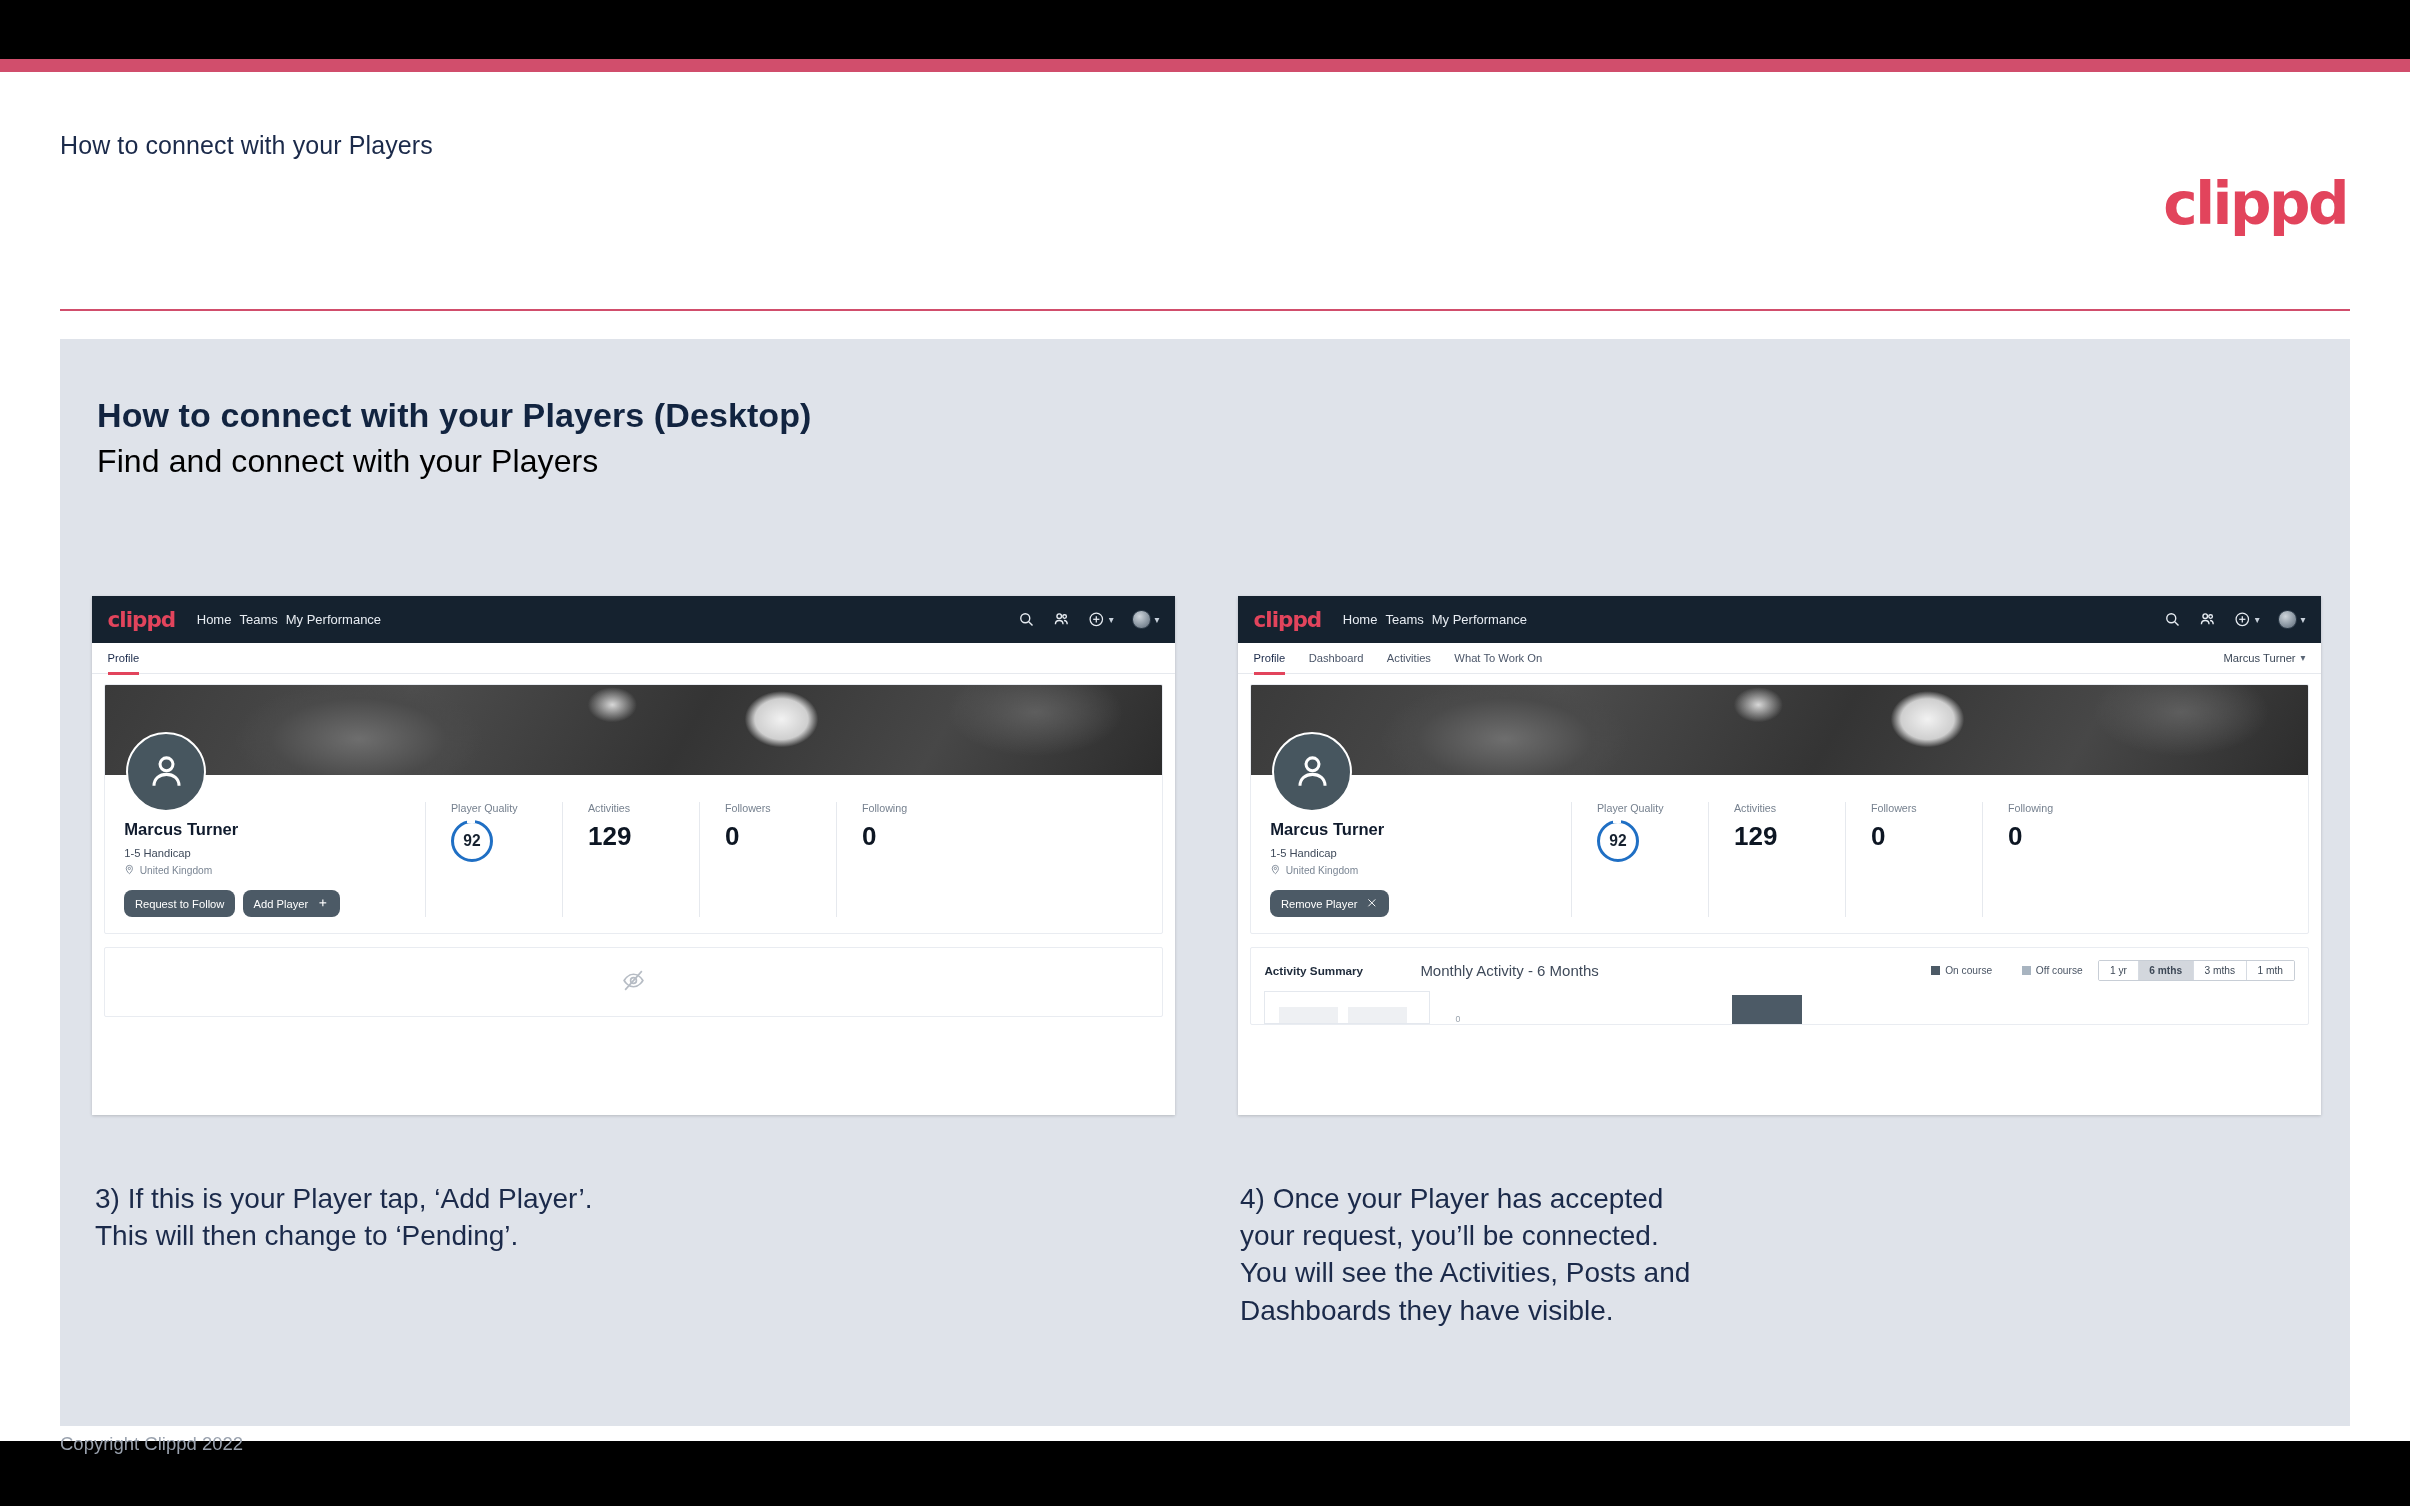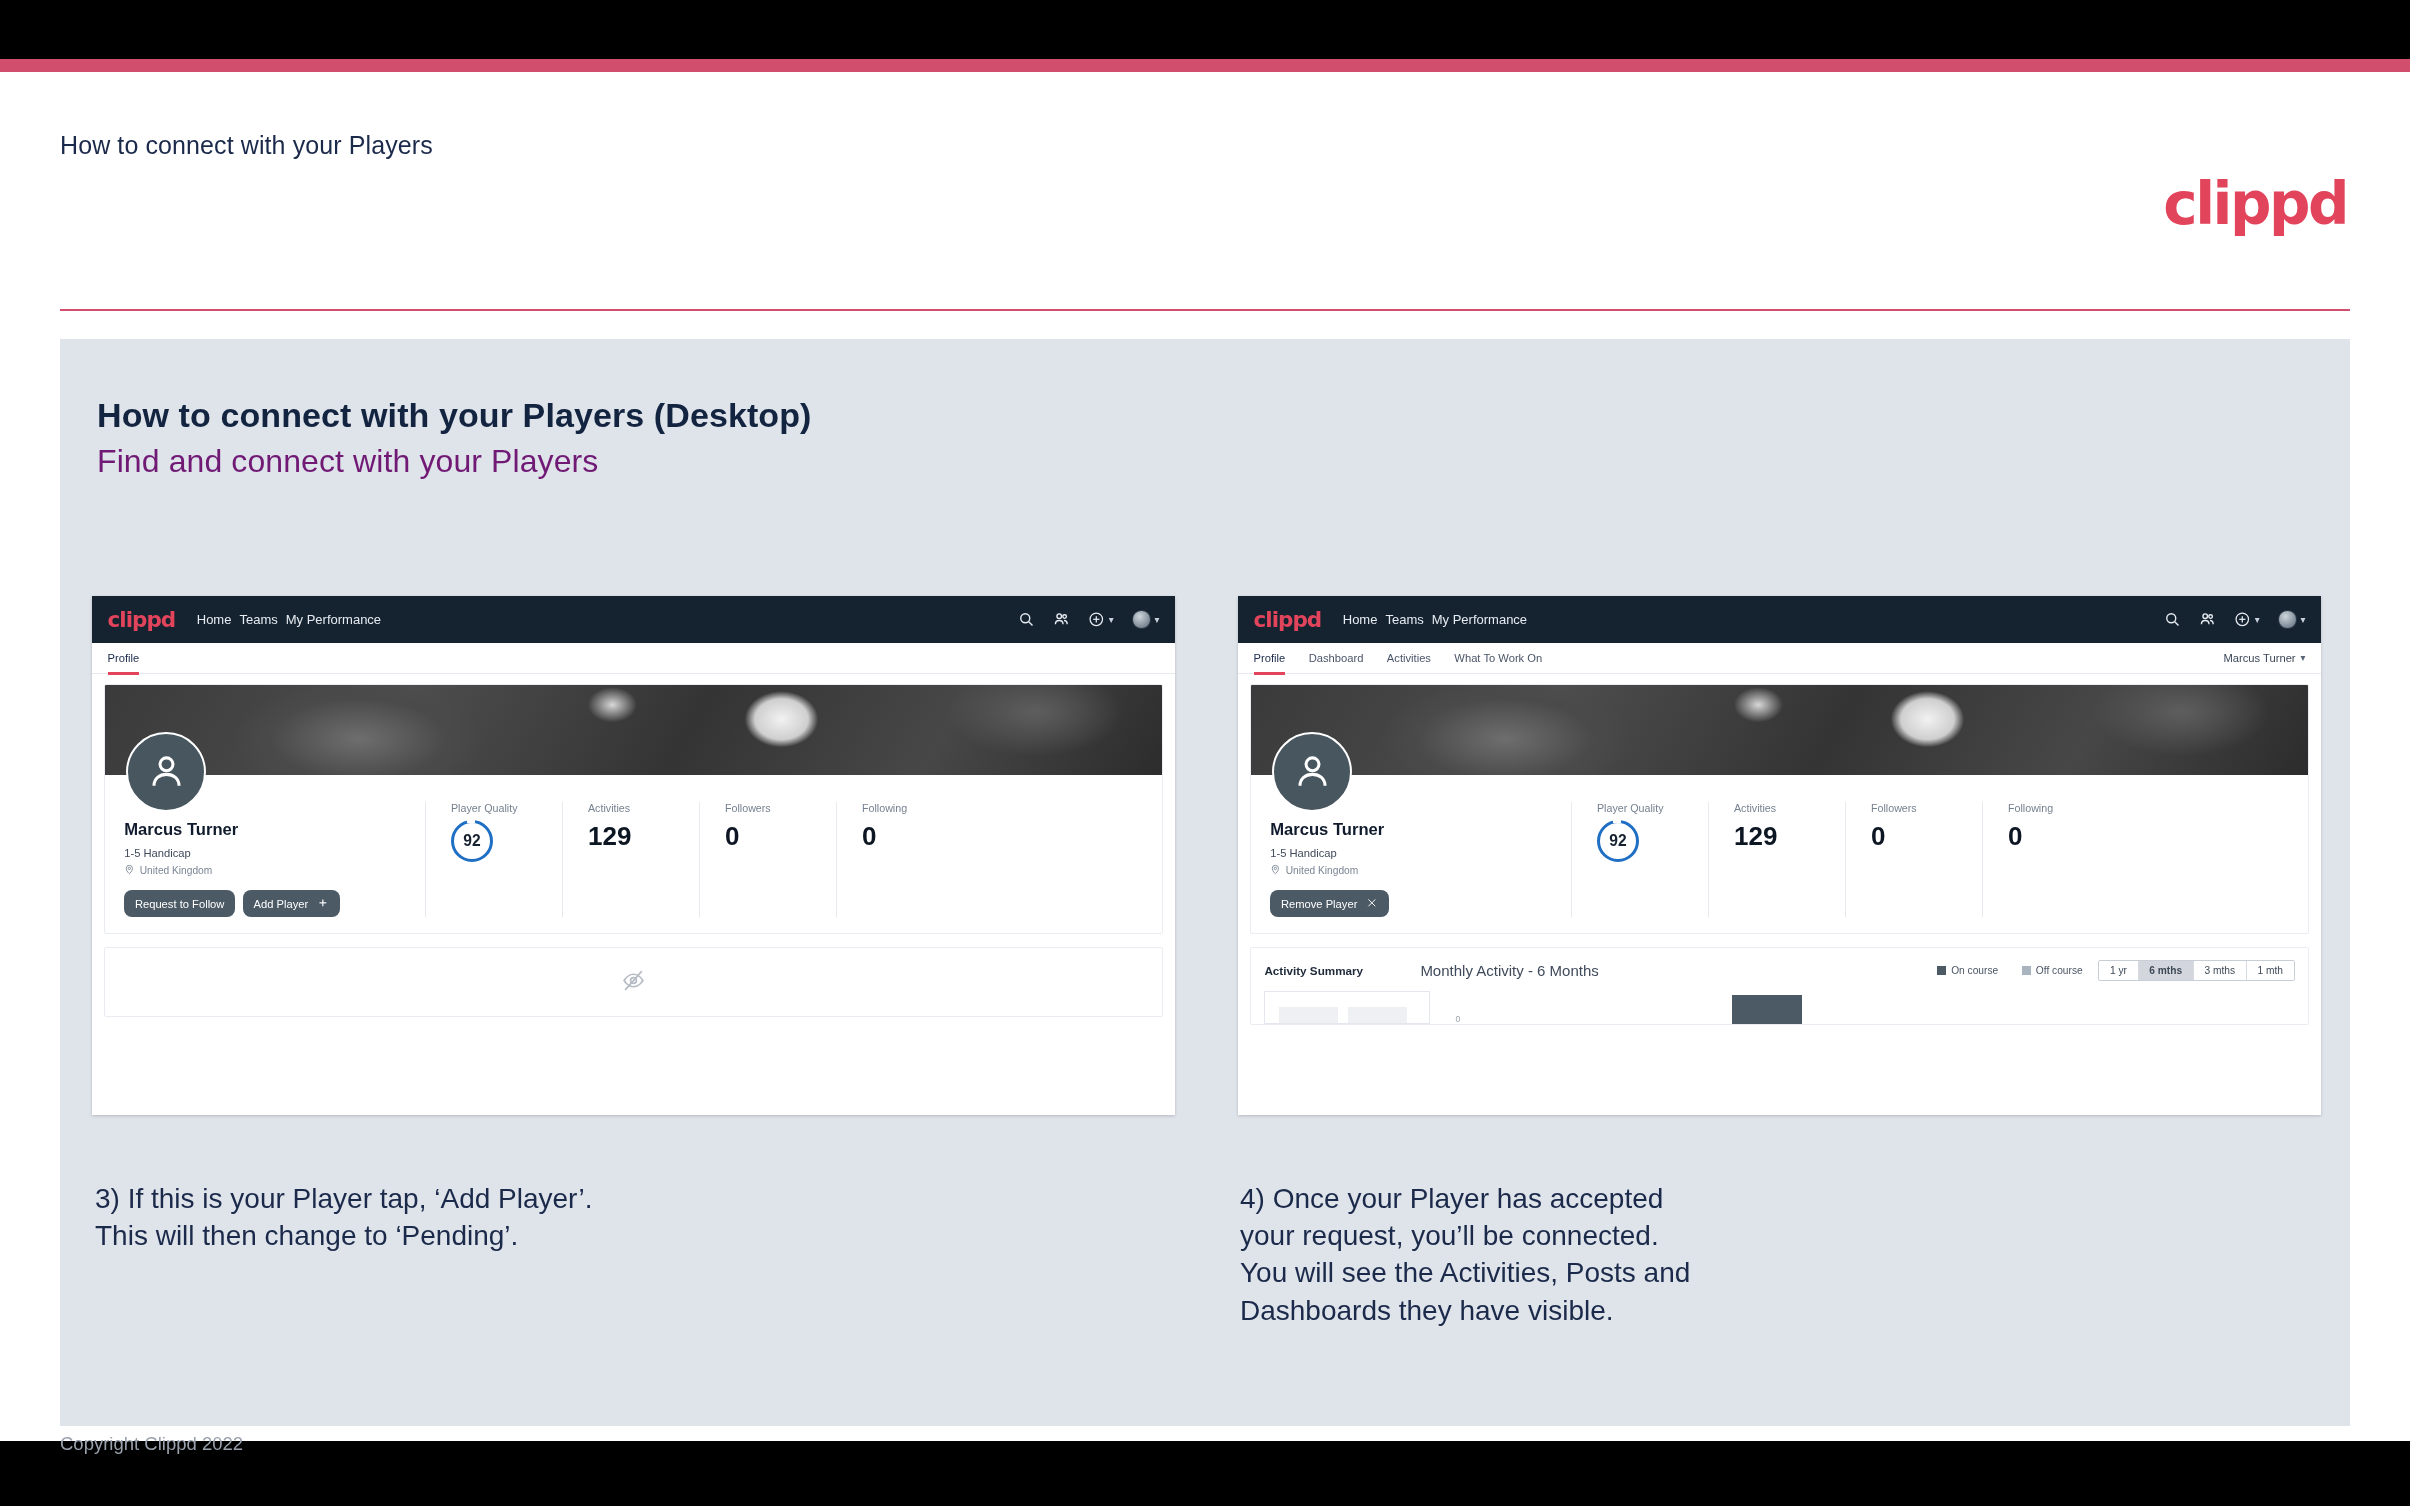--- a/index.html
+++ b/index.html
@@ -44,21 +44,21 @@
     position:absolute; left:60px; top:267px; width:2290px; height:1087px;
     background:#dfe3ea;
   }
 
   .h1 {
     position:absolute; left:37px; top:57px;
     font-size:34px; font-weight:700; color:#122440; letter-spacing:0.1px;
   }
   .h2 {
     position:absolute; left:37px; top:104px;
-    font-size:32px; font-weight:400; color:#701a75; letter-spacing:0.1px;
+    font-size:32px; font-weight:400; color:#000000; letter-spacing:0.1px;
   }
 
   .copyright {
     position:absolute; left:60px; top:1361px;
     font-size:18.5px; color:#9aa2ae;
   }
 
   
   .shot {
     position:absolute; overflow:hidden;
@@ -173,21 +173,21 @@
 
   
   .act {
     margin:13.7px 11.7px 0 11.7px; background:#fff;
     border:1px solid #e9ecf1; border-radius:2px; padding:11.7px 13.7px 0 13.7px;
   }
   .act-row { display:flex; align-items:center; }
   .act-title { font-size:11.7px; font-weight:700; color:#1e2a3a; width:156px; }
   .act-sub  { font-size:15px; color:#3f4a5a; }
   .act-right{ margin-left:auto; display:flex; align-items:center; gap:15.6px; }
-  .legend { display:flex; align-items:center; gap:24px; }
+  .legend { display:flex; align-items:center; gap:30px; }
   .lg { display:flex; align-items:center; gap:4.9px; font-size:10.2px; color:#4a5565; }
   .sw { width:8.8px; height:8.8px; display:inline-block; }
   .seg { display:flex; border:1px solid #c8ced6; border-radius:2px; overflow:hidden; }
   .seg div { font-size:10.2px; color:#3d4856; padding:3.9px 10.7px; background:#fff; border-left:1px solid #d6dbe2; }
   .seg div:first-child { border-left:none; }
   .seg div.on { background:#d3d7dd; font-weight:700; }
   .act-chartrow { display:flex; align-items:flex-end; height:33px; margin-top:9.8px; position:relative; }
   .act-legendbox { width:166px; height:33px; border:1px solid #e4e8ee; display:flex; align-items:flex-end; gap:9.8px; padding:0 7.8px 0 13.7px; }
   .lbx { width:59px; height:15.6px; background:#eef0f3; }
   .zero { font-size:8.8px; color:#9aa3ad; margin-left:25px; align-self:flex-end; }

